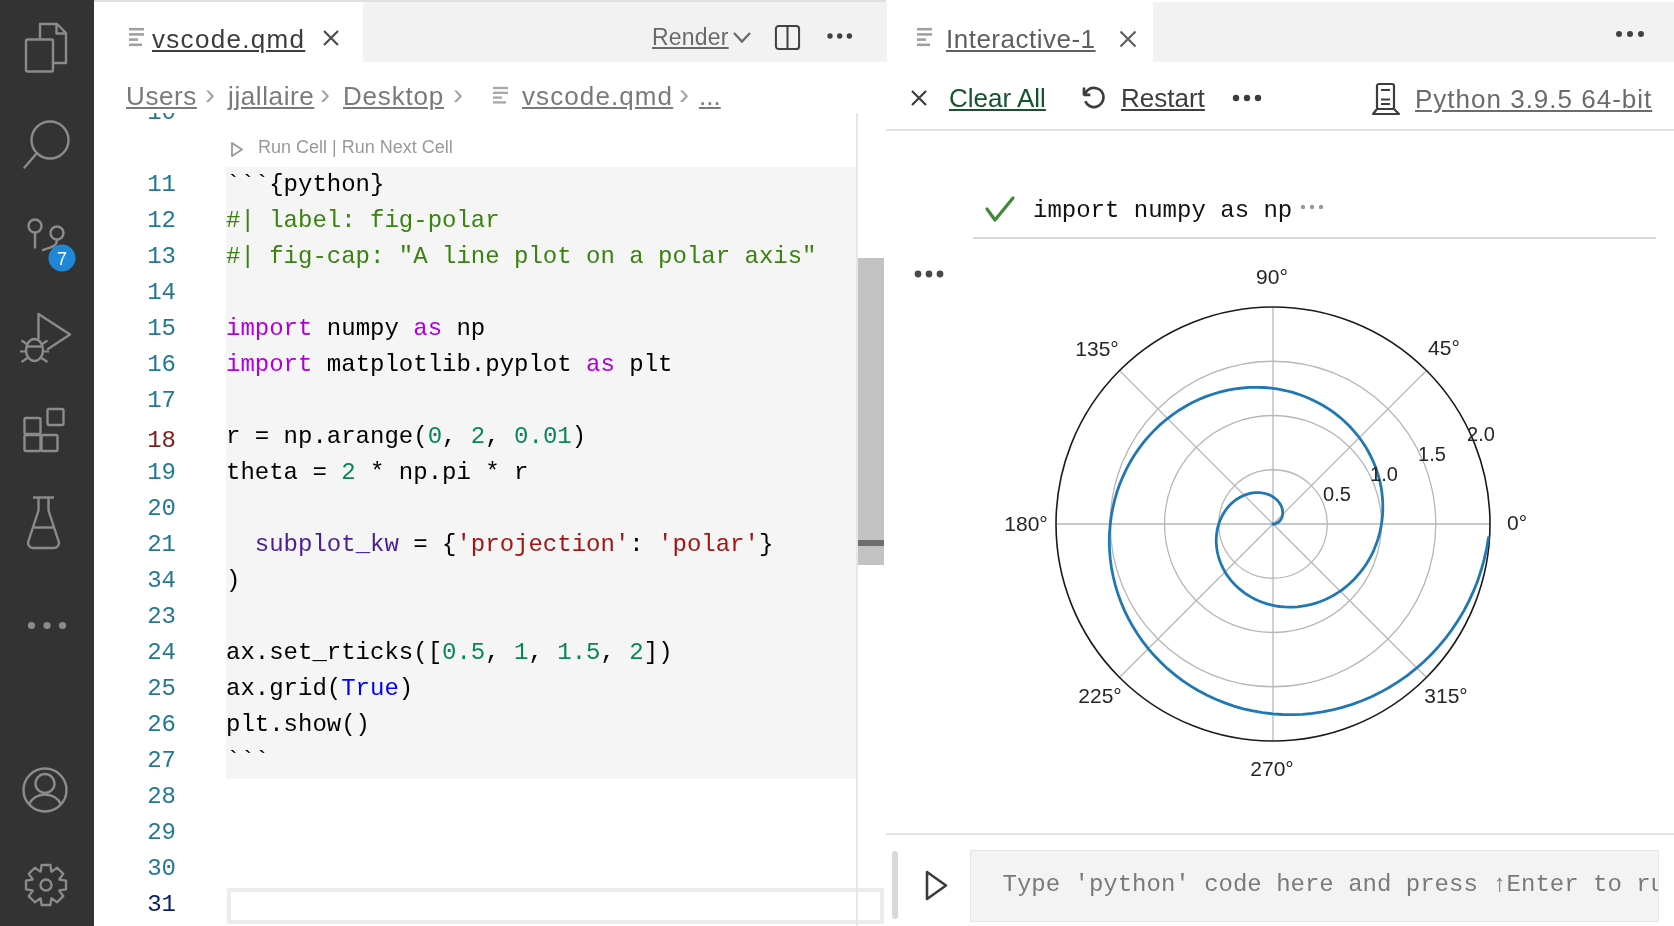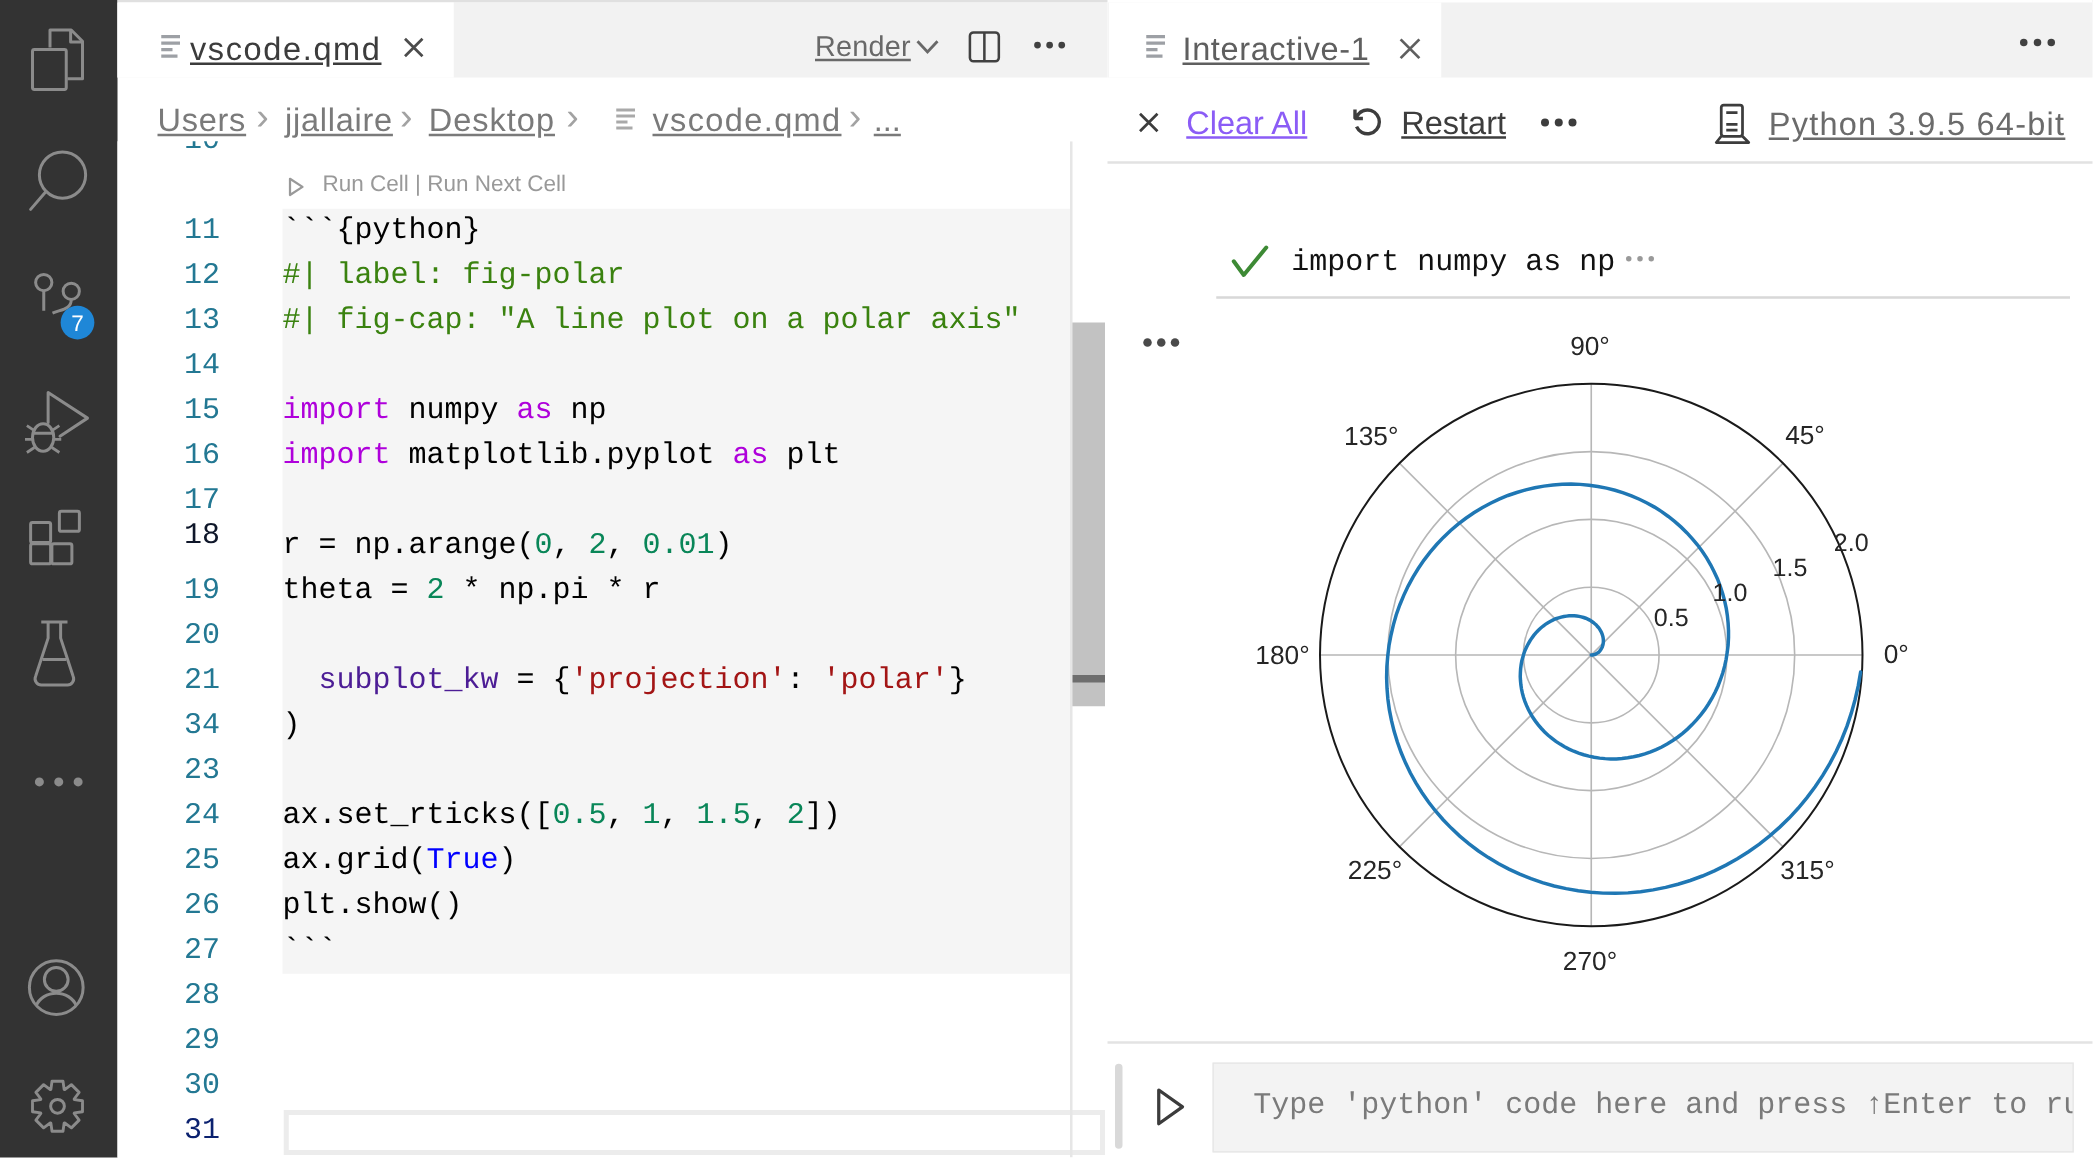--- a/index.html
+++ b/index.html
@@ -121,21 +121,21 @@
   <div class="mono ln" style="top:90px;color:#237893;">12</div>
   <div class="mono cl" style="top:90px;left:132px;"><span class="g">#| label: fig-polar</span></div>
   <div class="mono ln" style="top:126px;color:#237893;">13</div>
   <div class="mono cl" style="top:126px;left:132px;"><span class="g">#| fig-cap: "A line plot on a polar axis"</span></div>
   <div class="mono ln" style="top:162px;color:#237893;">14</div>
   <div class="mono ln" style="top:198px;color:#237893;">15</div>
   <div class="mono cl" style="top:198px;left:132px;"><span class="k">import</span> numpy <span class="k">as</span> np</div>
   <div class="mono ln" style="top:234px;color:#237893;">16</div>
   <div class="mono cl" style="top:234px;left:132px;"><span class="k">import</span> matplotlib.pyplot <span class="k">as</span> plt</div>
   <div class="mono ln" style="top:270px;color:#237893;">17</div>
-  <div class="mono ln" style="top:298px;color:#0f172a;">18</div>
+  <div class="mono ln" style="top:310px;color:#7f1d1d;">18</div>
   <div class="mono cl" style="top:306px;left:132px;">r = np.arange(<span class="n">0</span>, <span class="n">2</span>, <span class="n">0.01</span>)</div>
   <div class="mono ln" style="top:342px;color:#237893;">19</div>
   <div class="mono cl" style="top:342px;left:132px;">theta = <span class="n">2</span> * np.pi * r</div>
   <div class="mono ln" style="top:378px;color:#237893;">20</div>
   <div class="mono ln" style="top:414px;color:#237893;">21</div>
   <div class="mono cl" style="top:414px;left:132px;">  <span class="v">subplot_kw</span> = {<span class="s">'projection'</span>: <span class="s">'polar'</span>}</div>
   <div class="mono ln" style="top:450px;color:#237893;">34</div>
   <div class="mono cl" style="top:450px;left:132px;">)</div>
   <div class="mono ln" style="top:486px;color:#237893;">23</div>
   <div class="mono ln" style="top:522px;color:#237893;">24</div>
@@ -175,21 +175,21 @@
   <svg class="abs" style="left:727px;top:27px;" width="34" height="14" viewBox="0 0 34 14" fill="#414141">
     <circle cx="6" cy="7" r="3"></circle>
       <circle cx="17" cy="7" r="3"></circle>
       <circle cx="28" cy="7" r="3"></circle>
   </svg>
 
   <div class="abs" style="left:0;top:129px;width:788px;height:2px;background:#e2e2e2;"></div>
   <svg class="abs" style="left:24px;top:89px;" width="18" height="18" viewBox="0 0 18 18">
     <path d="M2 2 L16 16 M16 2 L2 16" stroke="#3d3d3d" stroke-width="2.2"></path>
   </svg>
-  <div class="abs ui" style="left:63px;top:83px;color:#8b5cf6;">Clear All</div>
+  <div class="abs ui" style="left:63px;top:83px;color:#14532d;">Clear All</div>
   <svg class="abs" style="left:193px;top:83px;" width="29" height="29" viewBox="0 0 16 16">
     <path fill="#3d3d3d" d="M12.75 8a4.5 4.5 0 0 1-8.61 1.834l-1.391.565A6.001 6.001 0 0 0 14.25 8 6 6 0 0 0 3.5 4.334V2.5H2v4l.75.75h3.5v-1.5H4.352A4.5 4.5 0 0 1 12.75 8z"></path>
   </svg>
   <div class="abs ui" style="left:235px;top:83px;color:#3d3d3d;">Restart</div>
   <svg class="abs" style="left:344px;top:92px;" width="36" height="12" viewBox="0 0 36 12" fill="#3d3d3d">
     <circle cx="6" cy="6" r="3.2"></circle>
       <circle cx="17" cy="6" r="3.2"></circle>
       <circle cx="28" cy="6" r="3.2"></circle>
   </svg>
   <svg class="abs" style="left:484px;top:82px;" width="32" height="34" viewBox="0 0 32 34" fill="none" stroke="#3d3d3d" stroke-width="2.2">

